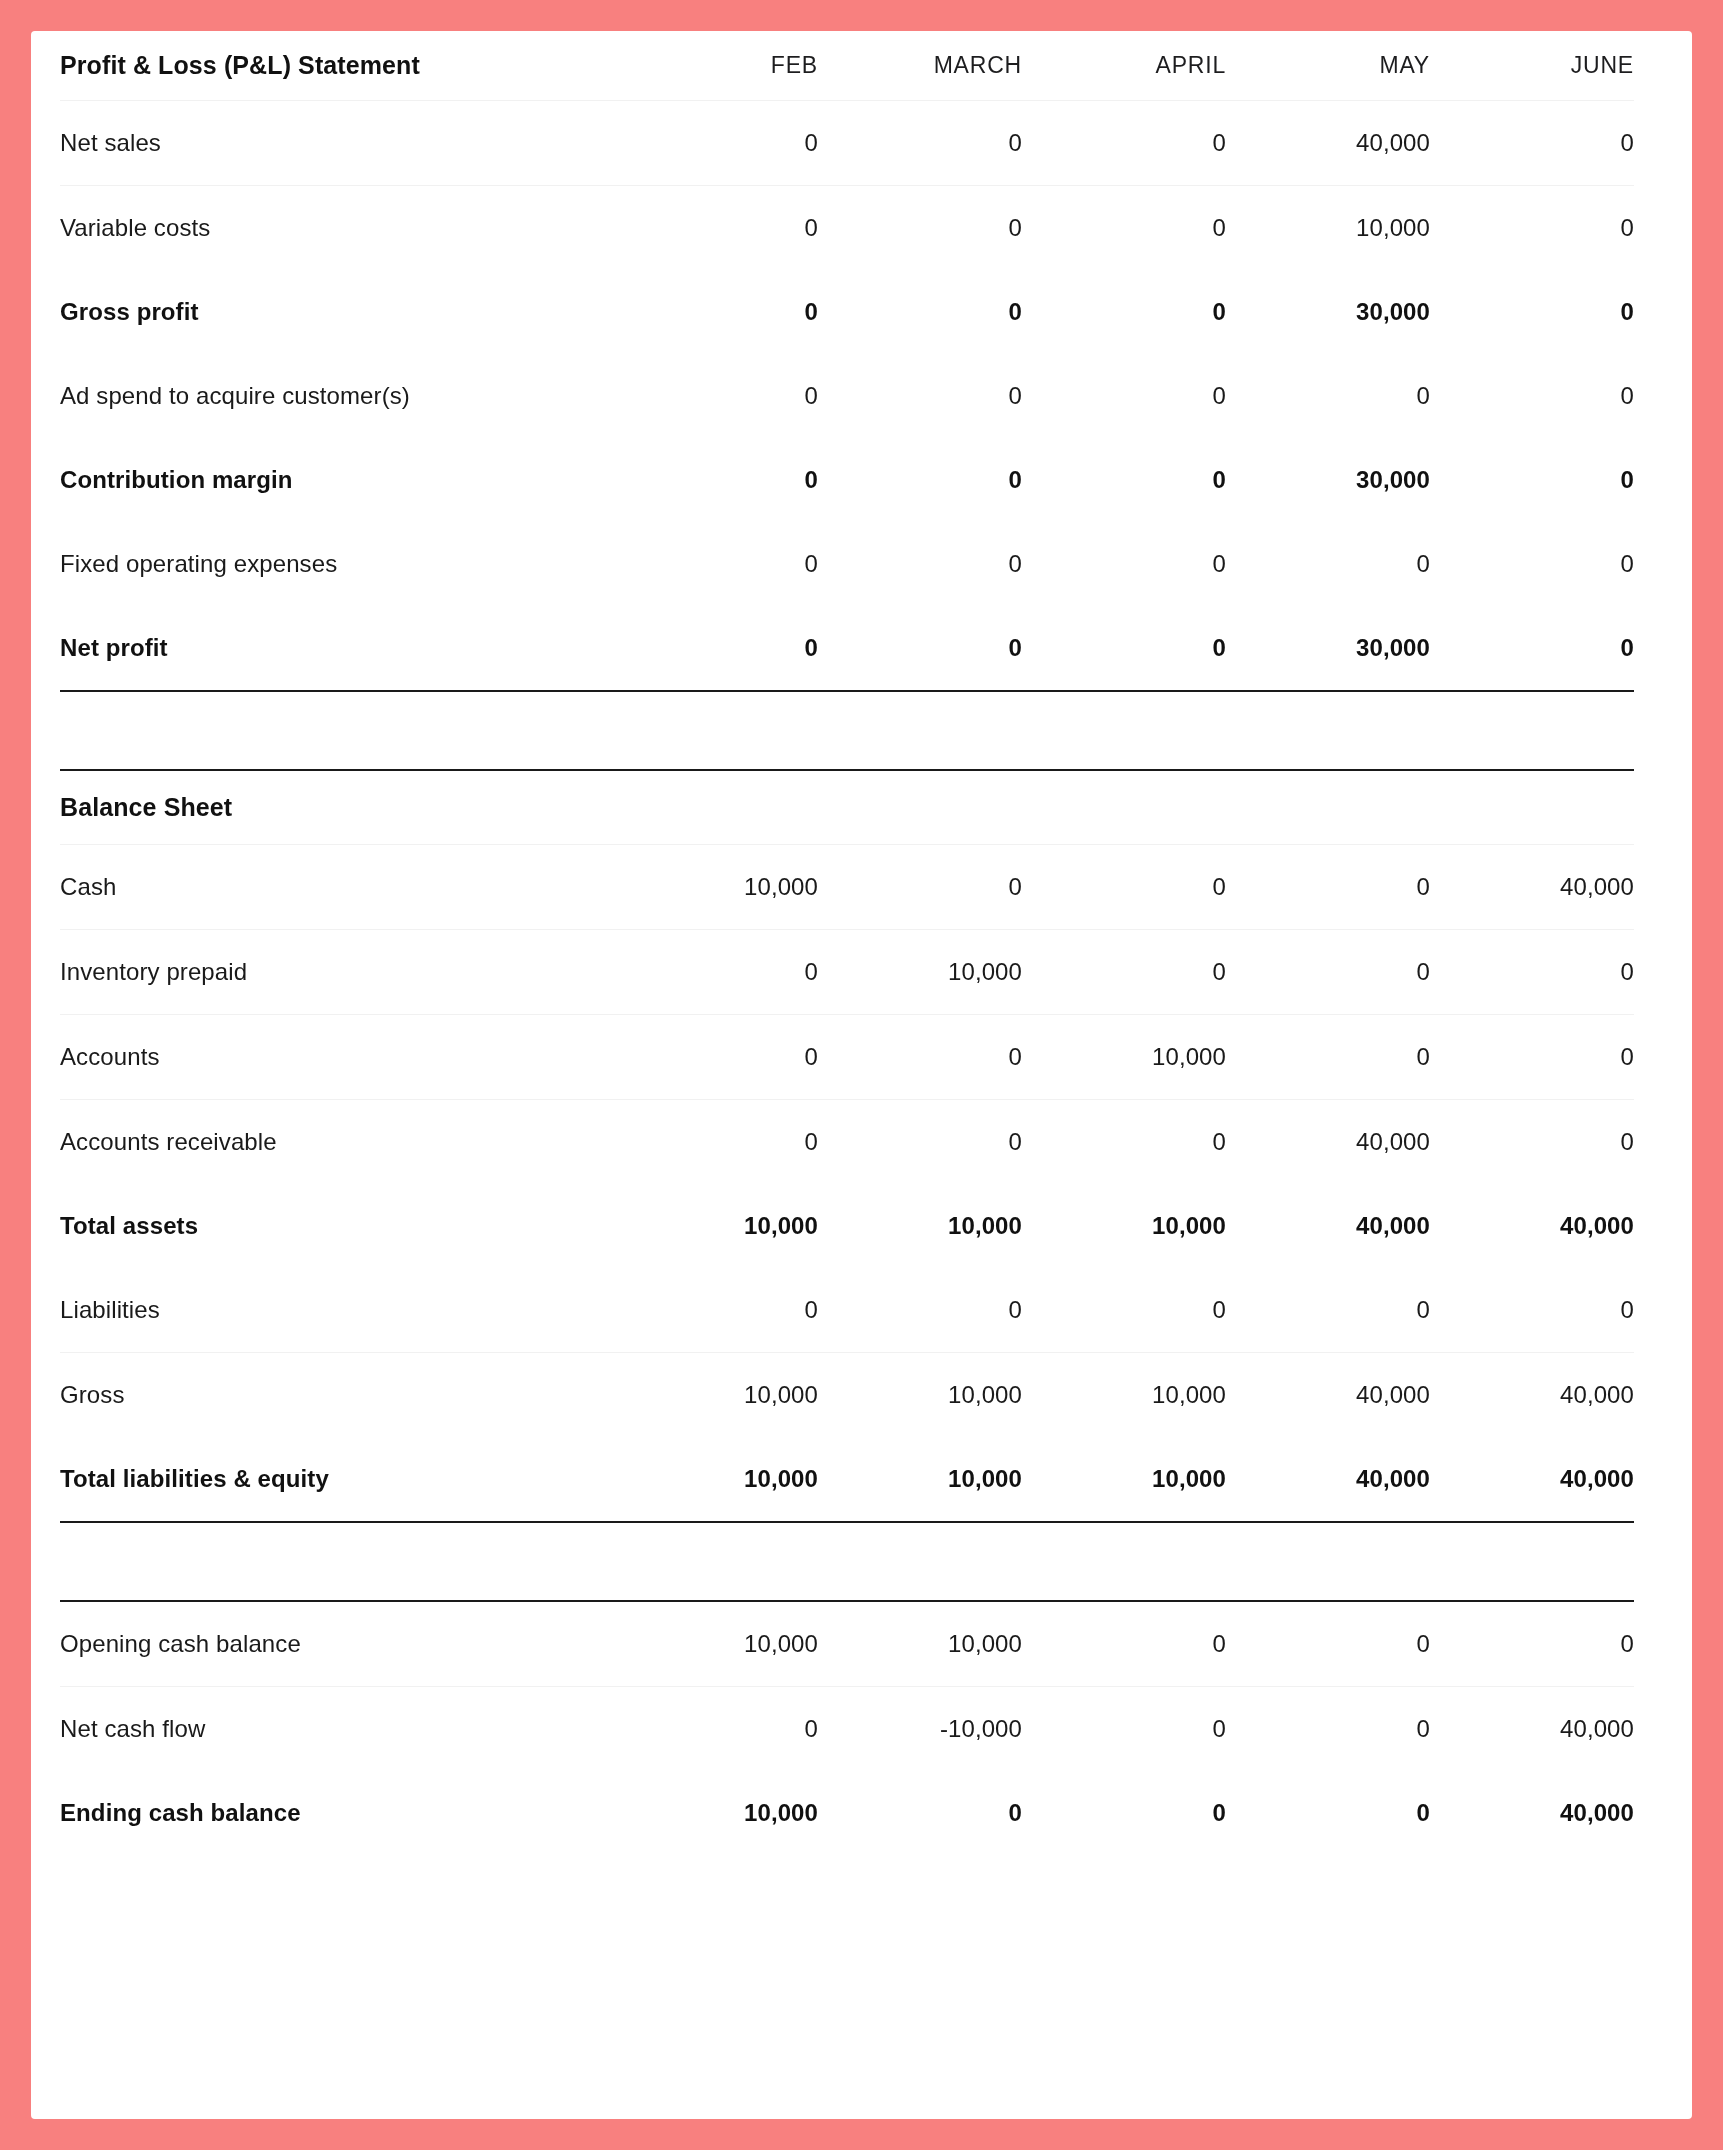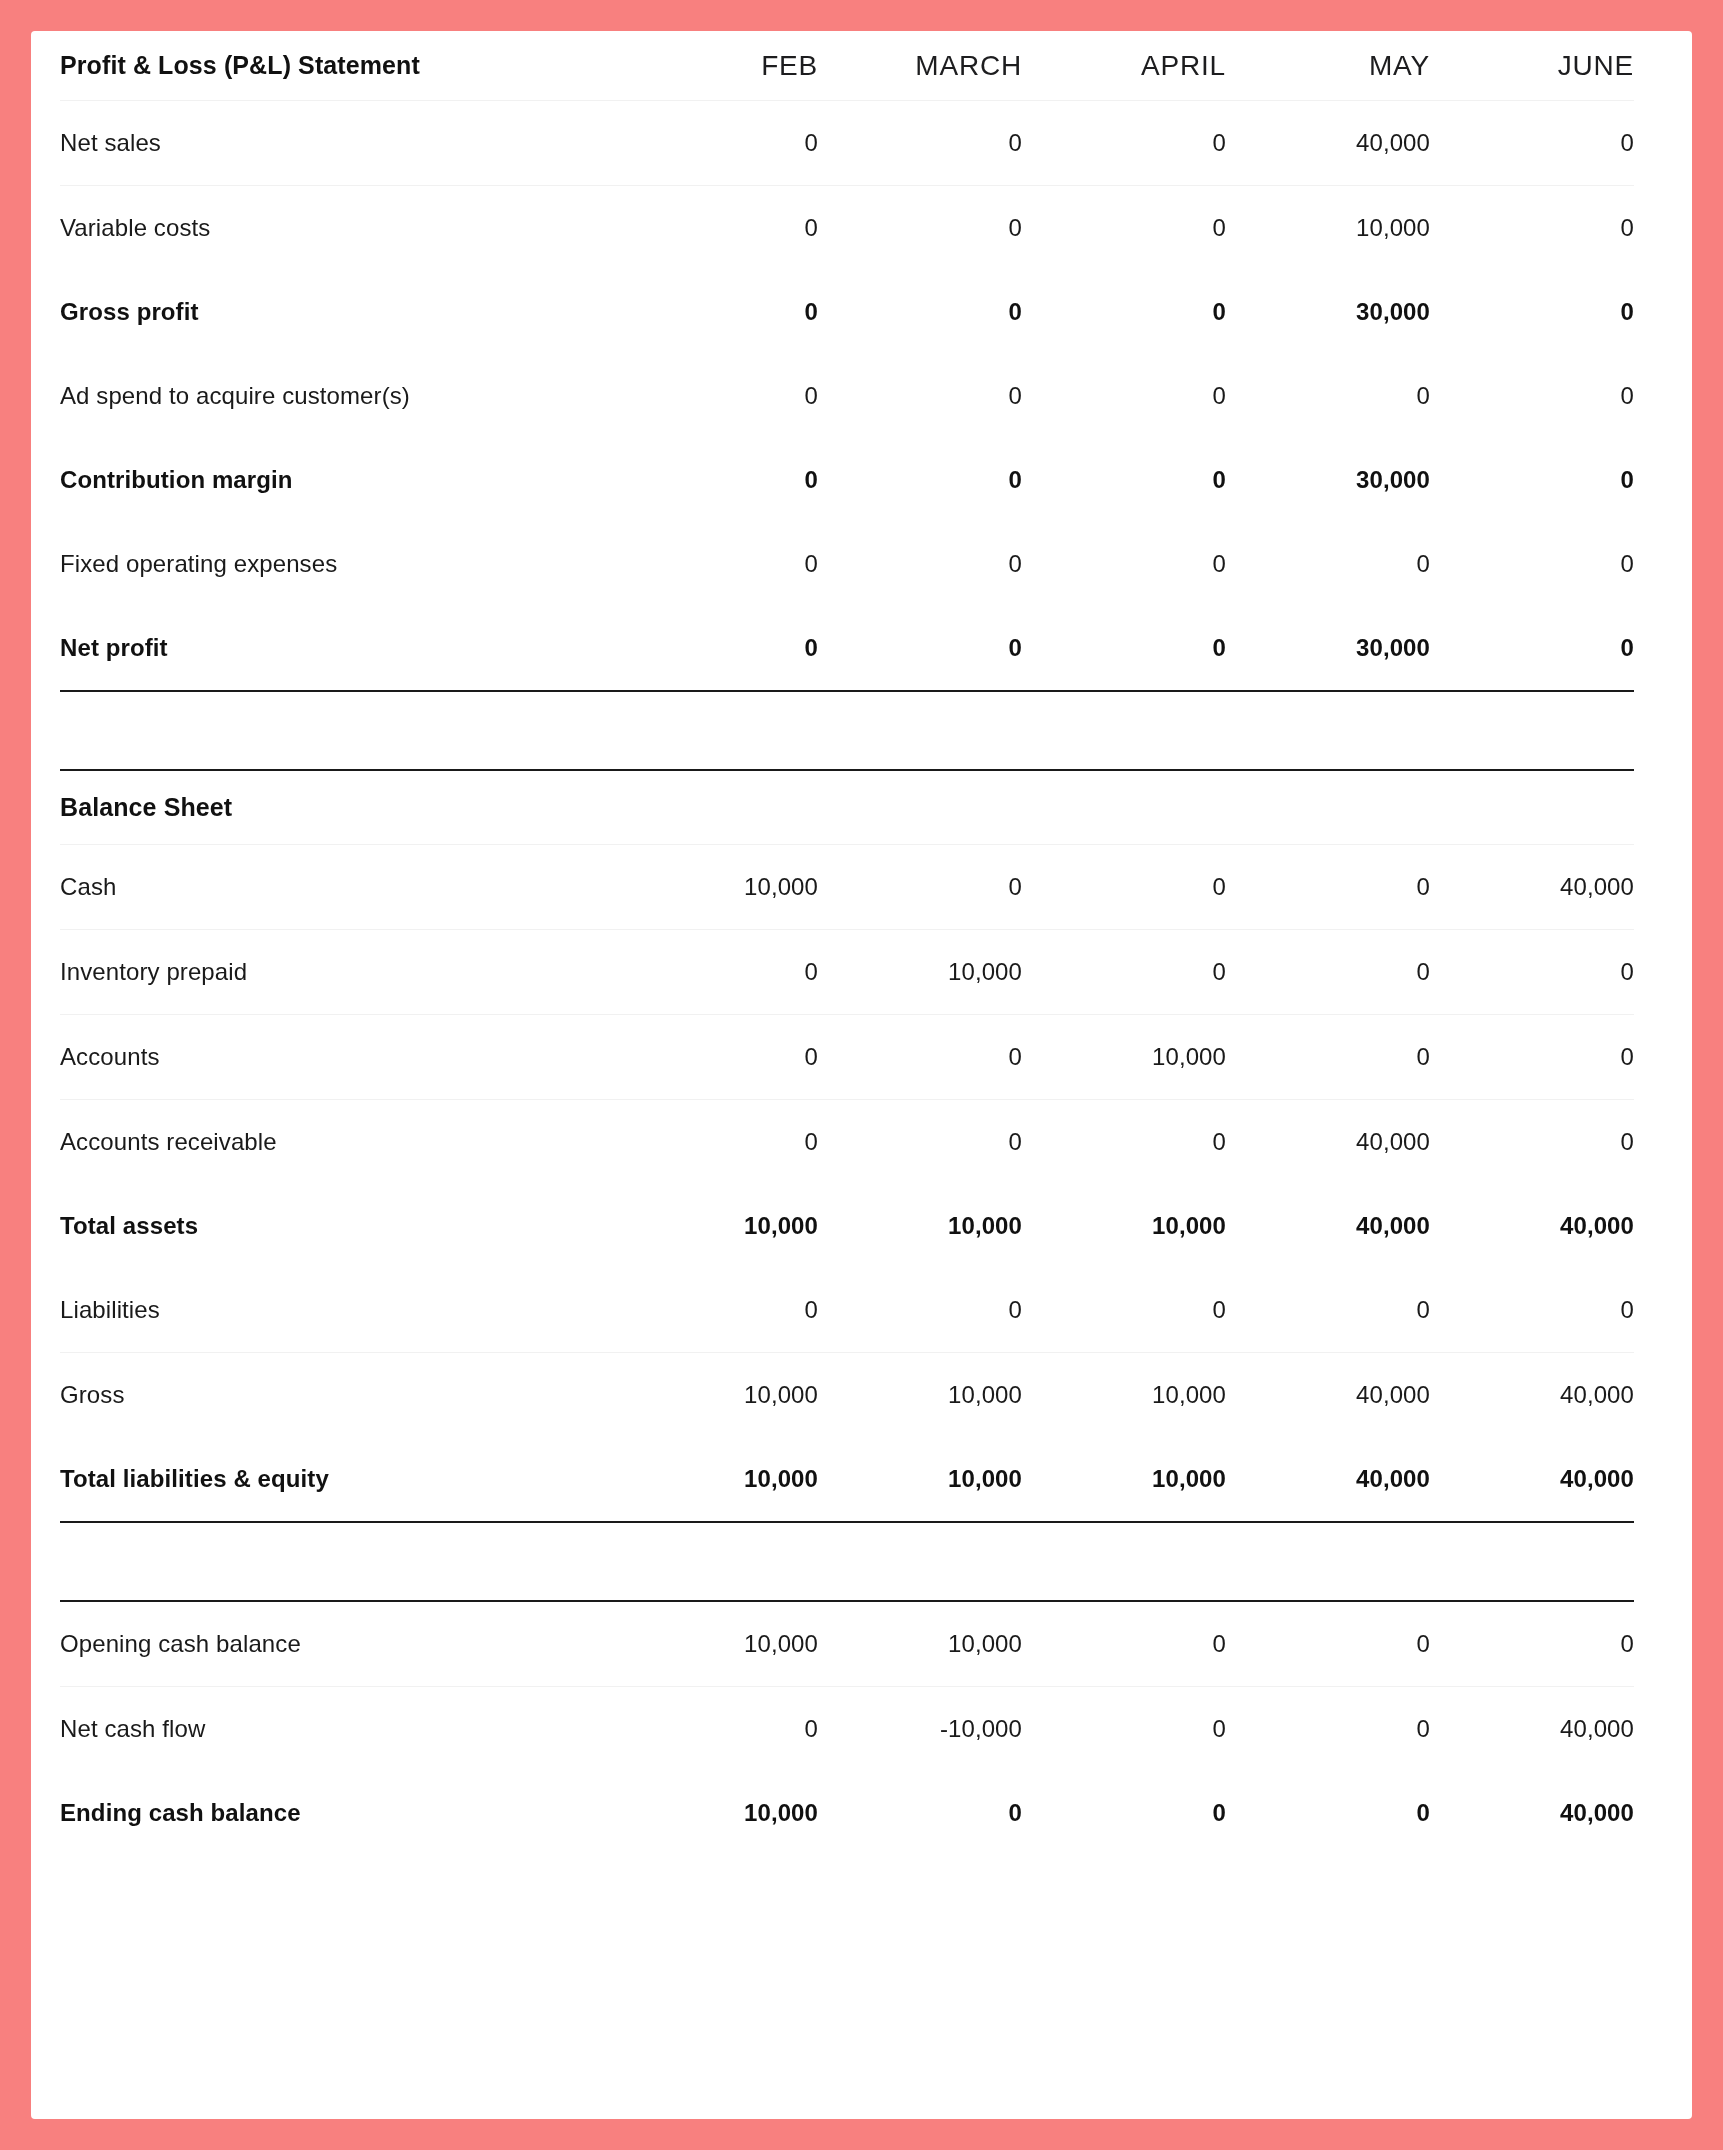--- a/index.html
+++ b/index.html
@@ -75,21 +75,21 @@
   tr.head-row td,
   tr.head-row th { height: 69px; }
 
   tr.head-row .cell-label {
     font-weight: 700;
     font-size: 25px;
     color: #111111;
   }
   tr.head-row .cell-num {
     font-weight: 400;
-    font-size: 28px;
+    font-size: 23px;
     letter-spacing: 0.8px;
     color: #1d1d1f;
   }
 
   
   tr.data-row td { height: 84px; }
   tr.sub-row  td { border-top: 1.3px solid #f1f1f1; }
 
   
   tr.total-row td {

